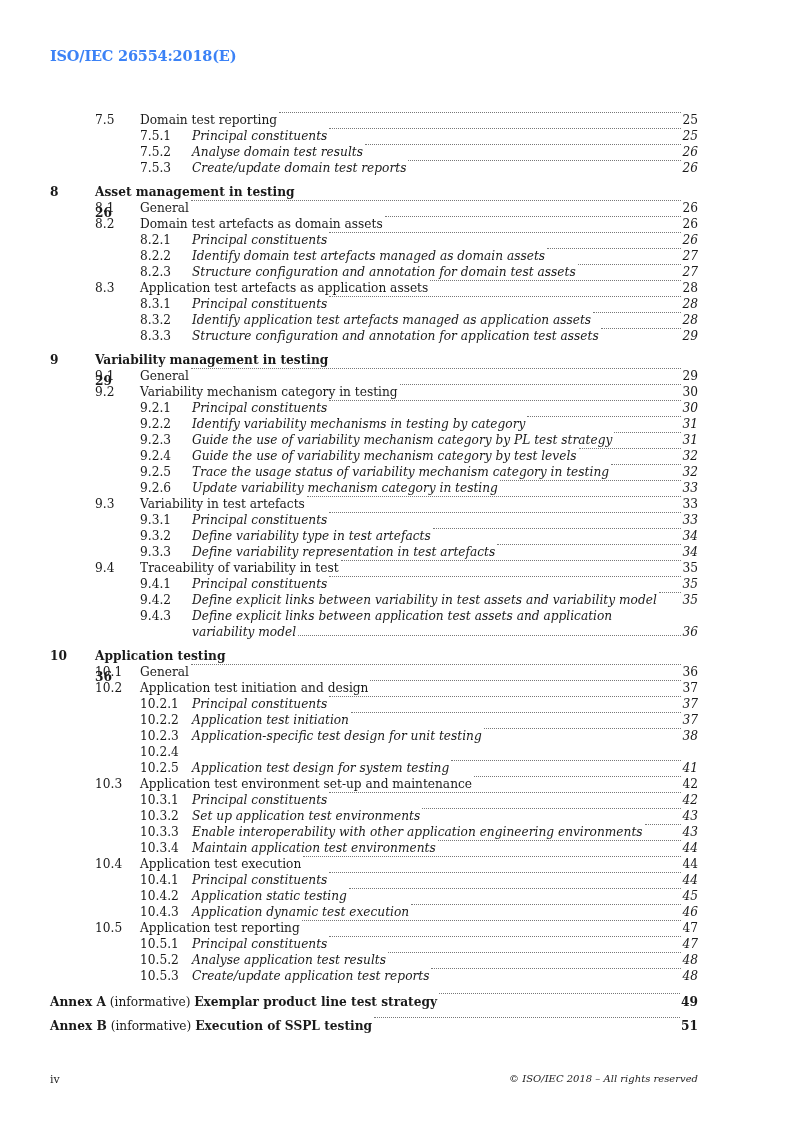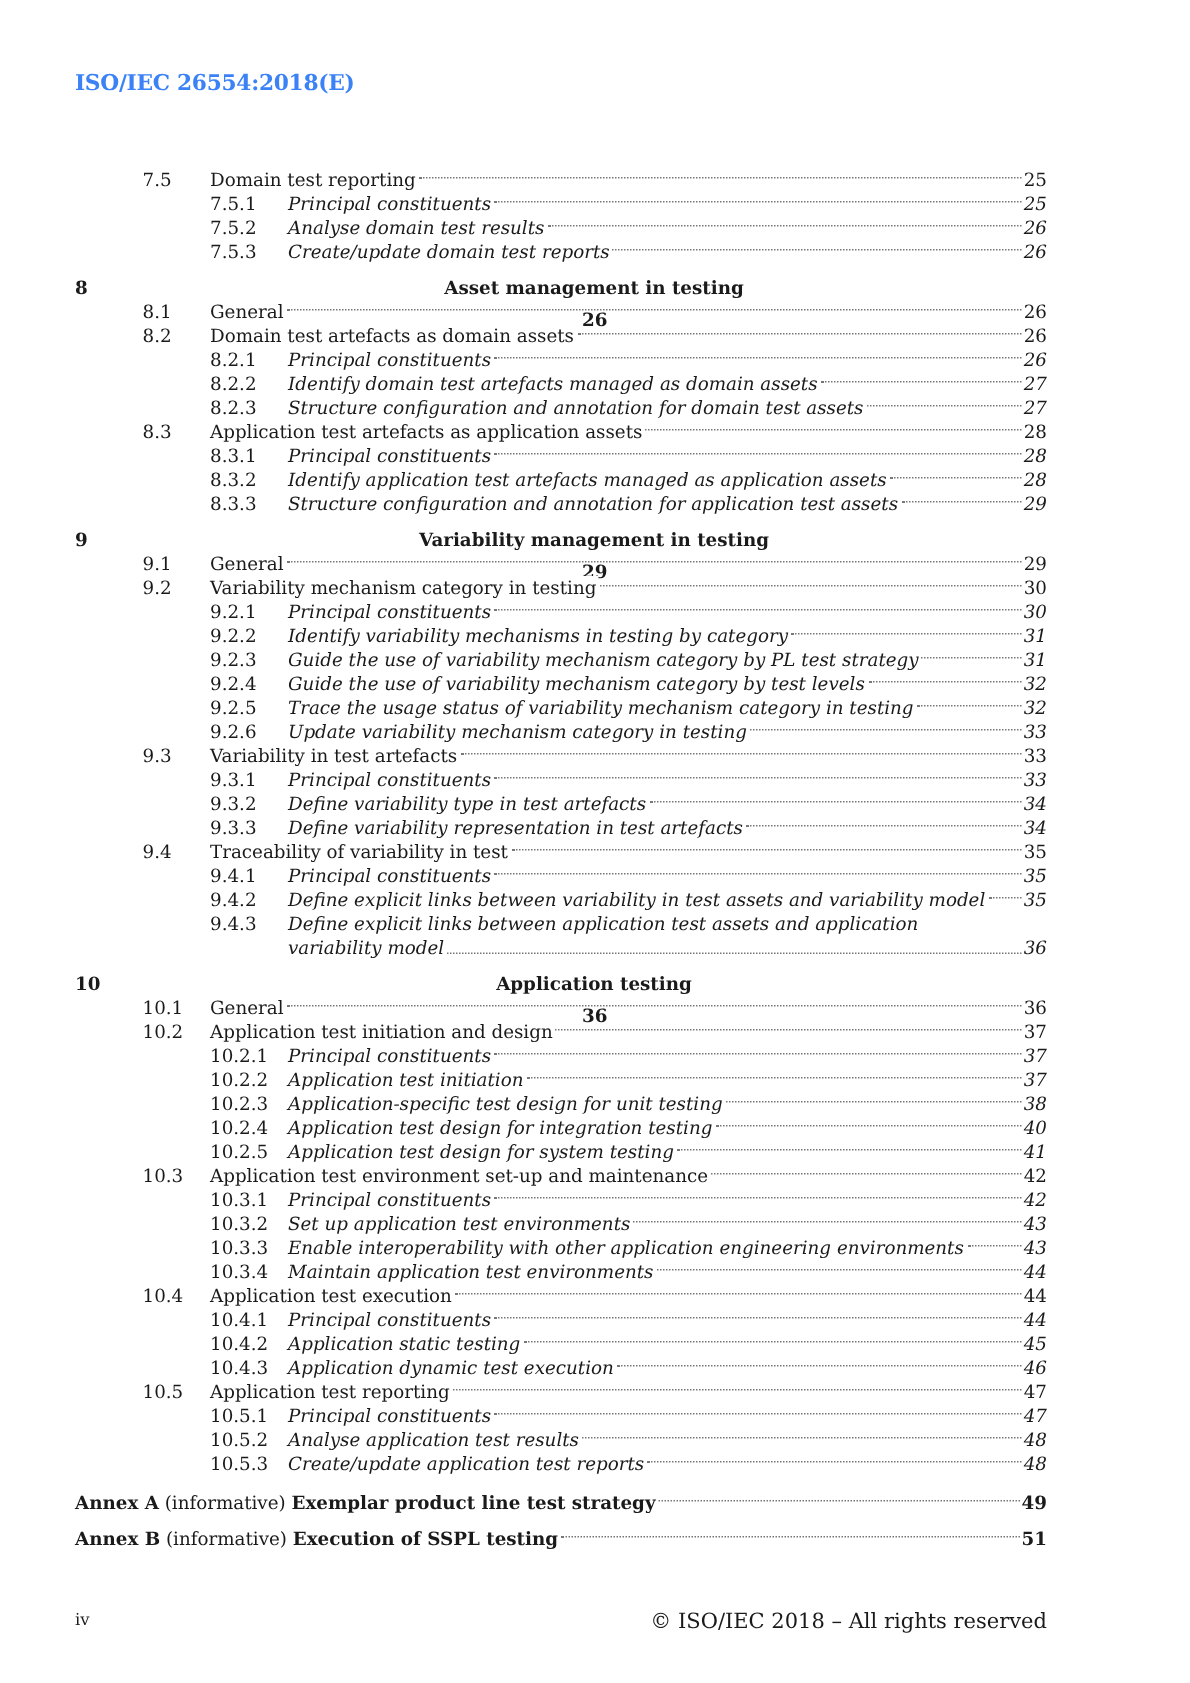--- a/index.html
+++ b/index.html
@@ -14,21 +14,21 @@
     letter-spacing: -0.2px; color: #3b82f6;
   }
   .toc { position: absolute; left: 0; top: 112px; width: 793px; }
   .row {
     position: relative; height: 16px; line-height: 16px;
     font-size: 12.2px; white-space: nowrap;
   }
   .row .num { position: absolute; top: 0; }
   .row .entry {
     position: absolute; top: 0; right: 95px;
-    display: flex; align-items: center;
+    display: flex; align-items: flex-start;
   }
   .row .title { white-space: nowrap; background: #fff; padding-right: 1px; }
   .row .leader {
     flex: 1; border-bottom: 1px dotted #777; margin: 0 1px 4px 1px; height: 0;
   }
   .row .page { white-space: nowrap; min-width: 14px; text-align: right; }
   .lvl0 .num { left: 50px; font-weight: bold; }
   .lvl0 .entry { left: 95px; flex-direction: column; }
   .lvl0 .title, .lvl0 .page { font-weight: bold; }
   .lvl1 .num { left: 95px; }
@@ -42,21 +42,21 @@
   .row.wrap .line2 { display: flex; align-items: flex-end; height: 16px; }
   .annex .entry { left: 50px; }
   .annex .title { font-weight: normal; }
   .annex .b { font-weight: bold; }
   .annex .page { font-weight: bold; }
   .annex { height: 18px; line-height: 18px; }
   .footer-left {
     position: absolute; left: 50px; top: 1073px; font-size: 11px;
   }
   .footer-right {
-    position: absolute; right: 95px; top: 1073px; font-size: 14px;
+    position: absolute; right: 95px; top: 1073px; font-size: 10px; font-style: italic;
   }
 </style>
 </head>
 <body>
 
 <div class="header">ISO/IEC 26554:2018(E)</div>
 
 <div class="toc" id="toc">
     <div class="row lvl1">
       <span class="num">7.5</span>
@@ -352,25 +352,20 @@
     <div class="row lvl2">
       <span class="num">10.2.3</span>
       <div class="entry">
         <span class="title">Application-specific test design for unit testing</span>
         <span class="leader"></span>
         <span class="page">38</span>
       </div>
     </div>
     <div class="row lvl2">
       <span class="num">10.2.4</span>
-      <div class="entry">
-        <span class="title">Application test design for integration testing</span>
-        <span class="leader"></span>
-        <span class="page">40</span>
-      </div>
     </div>
     <div class="row lvl2">
       <span class="num">10.2.5</span>
       <div class="entry">
         <span class="title">Application test design for system testing</span>
         <span class="leader"></span>
         <span class="page">41</span>
       </div>
     </div>
     <div class="row lvl1">

